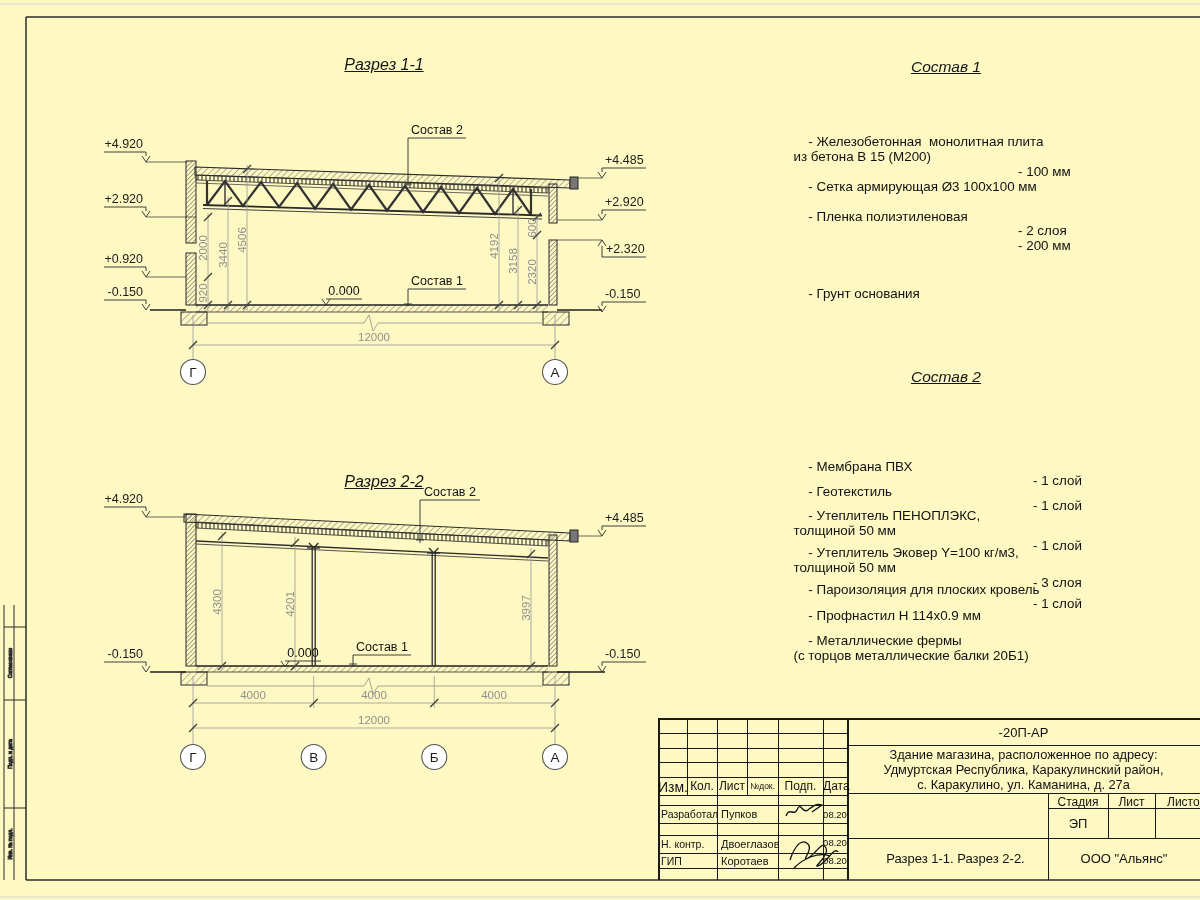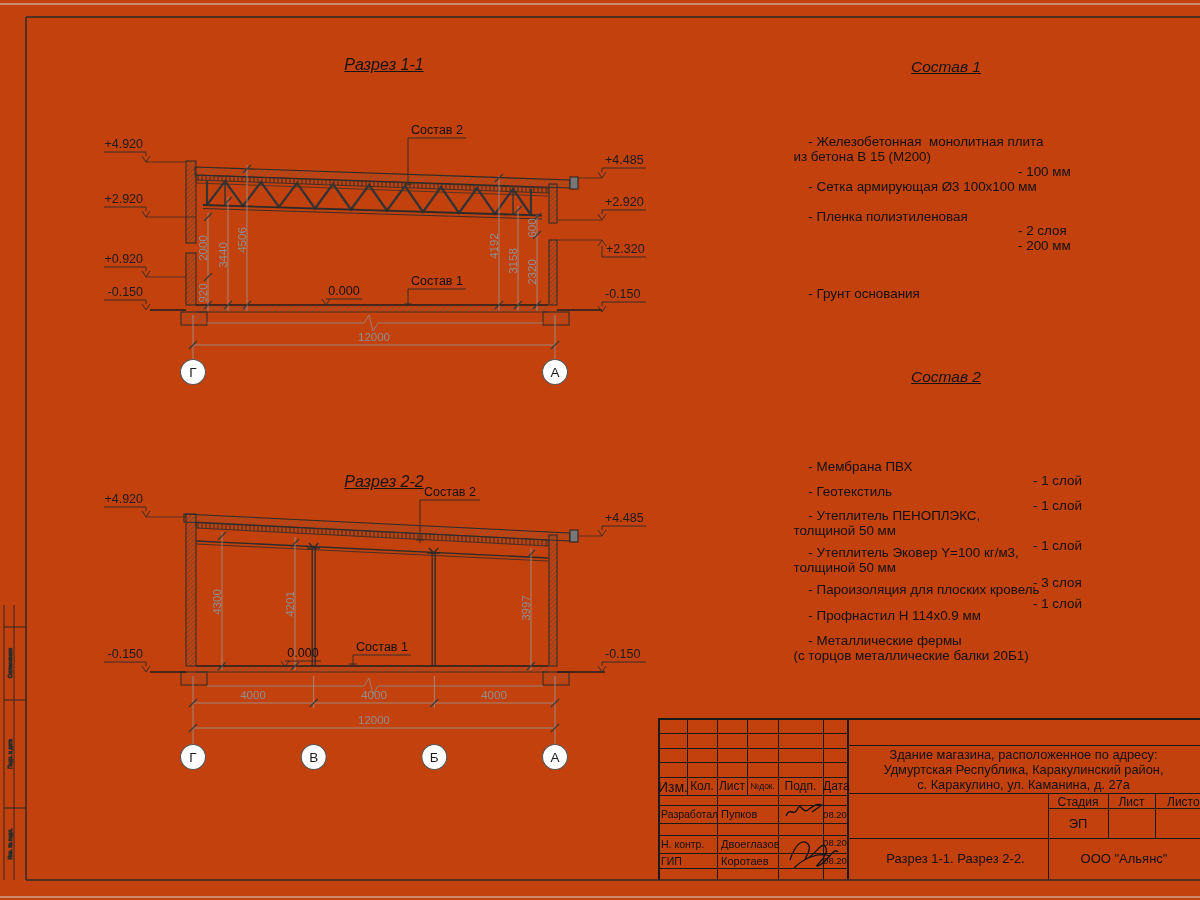--- a/index.html
+++ b/index.html
@@ -1,16 +1,16 @@
 <!DOCTYPE html>
 <html><head>
 <meta charset="utf-8">
 <style>
   html,body{margin:0;padding:0;background:#eceff1;}
-  #page{position:relative;width:1200px;height:900px;background:#c2410c;overflow:hidden;
+  #page{position:relative;width:1200px;height:900px;background:#fef9c3;overflow:hidden;
         font-family:"Liberation Sans",sans-serif;color:#141414;}
   svg{position:absolute;left:0;top:0;}
   svg text{font-family:"Liberation Sans",sans-serif;}
   .dimtxt{font-size:11.5px;fill:#8f8f8f;}
   .elevtxt{font-size:12.5px;fill:#1c1c1c;}
   .axtxt{font-size:13.5px;fill:#1c1c1c;}
   .lbltxt{font-size:12.5px;fill:#111;}
   .stamptxt{font-size:5px;fill:#333;}
   .sec-title{position:absolute;left:305px;width:158px;text-align:center;font-style:italic;
              font-size:16px;text-decoration:underline;color:#141414;}
@@ -435,20 +435,21 @@
     <div class="t" style="left:3px;top:90px;font-size:10.5px;">Разработал</div>
     <div class="t" style="left:63px;top:90px;font-size:11px;">Пупков</div>
     <div class="t c" style="left:165px;top:91px;width:24px;font-size:9.5px;">08.20</div>
     <div class="t" style="left:3px;top:120px;font-size:10.5px;">Н. контр.</div>
     <div class="t" style="left:63px;top:120px;font-size:11px;">Двоеглазов</div>
     <div class="t c" style="left:165px;top:119px;width:24px;font-size:9.5px;">08.20</div>
     <div class="t" style="left:3px;top:137px;font-size:10.5px;">ГИП</div>
     <div class="t" style="left:63px;top:137px;font-size:11px;">Коротаев</div>
     <div class="t c" style="left:165px;top:137px;width:24px;font-size:9.5px;">08.20</div>
 
+    <div class="t c" style="left:189px;top:7px;width:353px;font-size:13px;">-20П-АР</div>
     <div class="t c" style="left:189px;top:44px;width:353px;font-size:12.8px;">Удмуртская Республика, Каракулинский район,</div>
     <div class="t c" style="left:189px;top:29px;width:353px;font-size:12.8px;">Здание магазина, расположенное по адресу:</div>
     <div class="t c" style="left:189px;top:59px;width:353px;font-size:12.8px;">с. Каракулино, ул. Каманина, д. 27а</div>
     <div class="t c" style="left:390px;top:77px;width:60px;font-size:12px;">Стадия</div>
     <div class="t c" style="left:450px;top:77px;width:47px;font-size:12px;">Лист</div>
     <div class="t c" style="left:497px;top:77px;width:45px;font-size:12px;overflow:hidden;padding-left:9px;">Листов</div>
     <div class="t c" style="left:390px;top:98px;width:60px;font-size:13px;">ЭП</div>
     <div class="t c" style="left:189px;top:133px;width:201px;font-size:13px;margin-left:8px;">Разрез 1-1. Разрез 2-2.</div>
     <div class="t c" style="left:390px;top:133px;width:152px;font-size:13px;">ООО "Альянс"</div>
   </div>

